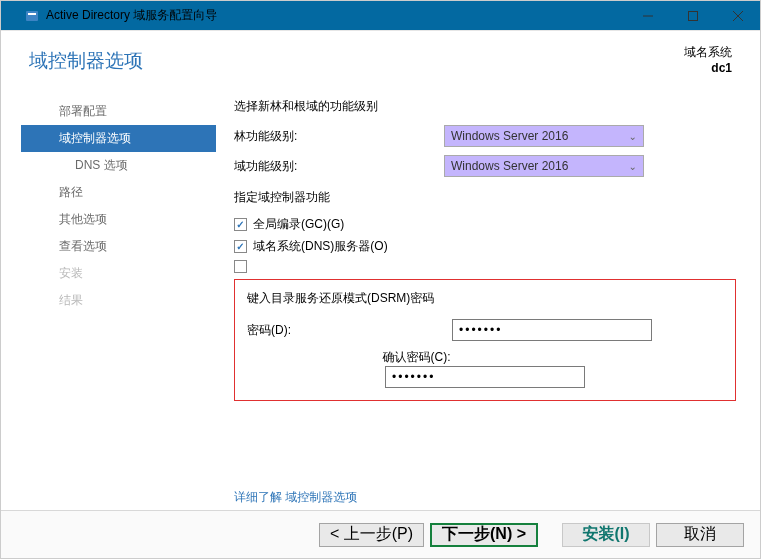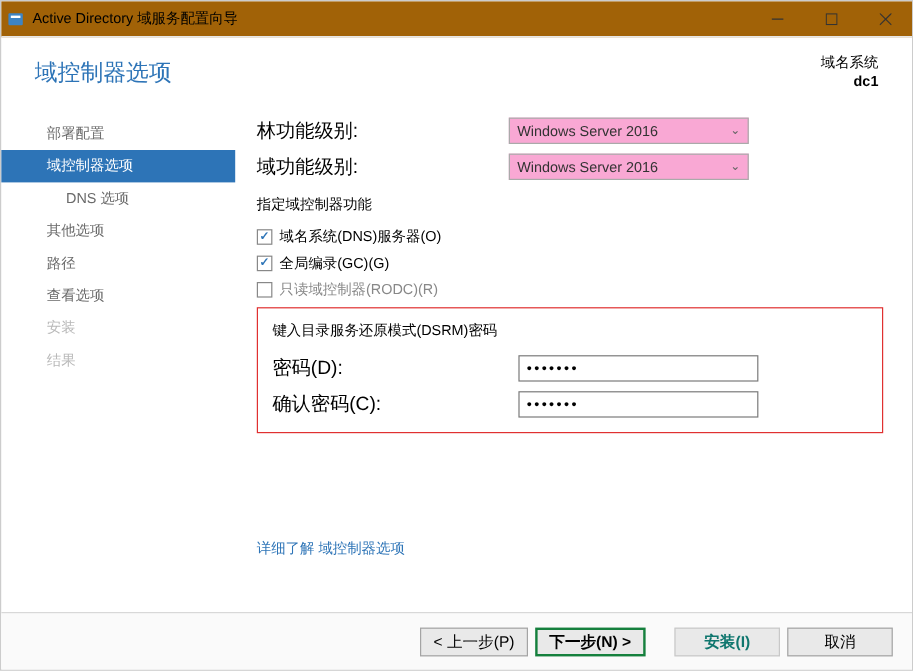--- a/index.html
+++ b/index.html
@@ -11,23 +11,23 @@
       height: 559px;
       overflow: hidden;
       position: relative;
       border: 1px solid #cccccc;
     }
     
     .titlebar {
       height: 30px;
       display: flex;
       align-items: center;
-      padding-left: 4px;
+      padding-left: 23px;
       border-bottom: 1px solid #e6e6e6;
-      background: #a16207;
+      background: #0369a1;
     }
     .titlebar-icon {
       width: 16px;
       height: 16px;
       margin-right: 6px;
       display: inline-block;
     }
     .titlebar-title {
       flex: 1;
       color: #000;
@@ -61,20 +61,21 @@
       text-align: right;
       font-size: 12px;
       color: #000;
       line-height: 1.3;
     }
     .target-box .server-name { font-weight: bold; }
     
     .content {
       display: flex;
       height: 400px;
+      padding-left: 20px;
     }
     .sidebar {
       width: 195px;
       padding-top: 8px;
     }
     .sidebar-item {
       padding: 5px 10px 5px 38px;
       color: #6a6a6a;
       font-size: 12px;
       cursor: pointer;
@@ -99,28 +100,28 @@
       font-size: 12px;
       color: #000;
     }
     .form-row {
       display: flex;
       align-items: center;
       margin-bottom: 8px;
     }
     .form-row label {
       width: 210px;
-      font-size: 16px;
+      font-size: 12px;
       color: #000;
     }
     .select {
       width: 200px;
       height: 22px;
       border: 1px solid #aaa;
-      background: #f9a8d4;
+      background: #c4b5fd;
       display: flex;
       align-items: center;
       justify-content: space-between;
       padding: 0 6px;
       font-size: 12px;
       color: #333;
     }
     .select-arrow {
       font-size: 10px;
       color: #666;
@@ -185,21 +186,21 @@
       justify-content: flex-end;
       padding-right: 16px;
       gap: 6px;
       background: #fafafa;
     }
     .btn {
       min-width: 88px;
       height: 24px;
       border: 1px solid #a4a4a4;
       background: #e9e9e9;
-      font-size: 13px;
+      font-size: 16px;
       display: inline-flex;
       align-items: center;
       justify-content: center;
       padding: 0 10px;
       color: #000;
     }
     .btn.primary {
       border: 2px solid #15803d;
       font-weight: bold;
     }
@@ -246,28 +247,29 @@
     <div>域名系统</div>
     <div class="server-name">dc1</div>
   </div>
 </div>
 
 <div class="content">
   <div class="sidebar">
     <div class="sidebar-item">部署配置</div>
     <div class="sidebar-item selected">域控制器选项</div>
     <div class="sidebar-item indent">DNS 选项</div>
+    <div class="sidebar-item">路径</div>
     <div class="sidebar-item">其他选项</div>
-    <div class="sidebar-item">路径</div>
     <div class="sidebar-item">查看选项</div>
     <div class="sidebar-item disabled">安装</div>
     <div class="sidebar-item disabled">结果</div>
   </div>
 
   <div class="main">
+    <div class="section-label">选择新林和根域的功能级别</div>
 
     <div class="form-row">
       <label>林功能级别:</label>
       <div class="select">
         <span>Windows Server 2016</span>
         <span class="select-arrow">⌄</span>
       </div>
     </div>
 
     <div class="form-row">
@@ -276,39 +278,38 @@
         <span>Windows Server 2016</span>
         <span class="select-arrow">⌄</span>
       </div>
     </div>
 
     <div class="section-label" style="margin-top:12px;">指定域控制器功能</div>
 
     <div class="checkbox-group">
       <div class="checkbox-row">
         <span class="chk checked"></span>
-        <span class="chk-label">域名系统(DNS)服务器(O)</span>
+        <span class="chk-label">全局编录(GC)(G)</span>
       </div>
       <div class="checkbox-row">
         <span class="chk checked"></span>
-        <span class="chk-label">全局编录(GC)(G)</span>
+        <span class="chk-label">域名系统(DNS)服务器(O)</span>
       </div>
       <div class="checkbox-row">
         <span class="chk"></span>
-        <span class="chk-label disabled">只读域控制器(RODC)(R)</span>
       </div>
     </div>
 
     <div class="password-section">
       <div class="section-label">键入目录服务还原模式(DSRM)密码</div>
       <div class="form-row">
         <label>密码(D):</label>
         <input class="pwd-input" type="text" value="•••••••" style="">
       </div>
-      <div class="form-row" style="margin-bottom:0;">
+      <div class="form-row" style="margin-bottom:0;flex-direction:column;">
         <label>确认密码(C):</label>
         <input class="pwd-input" type="text" value="•••••••" style="">
       </div>
     </div>
 
     <div class="link-row">详细了解 域控制器选项</div>
   </div>
 </div>
 
 <div class="footer">

